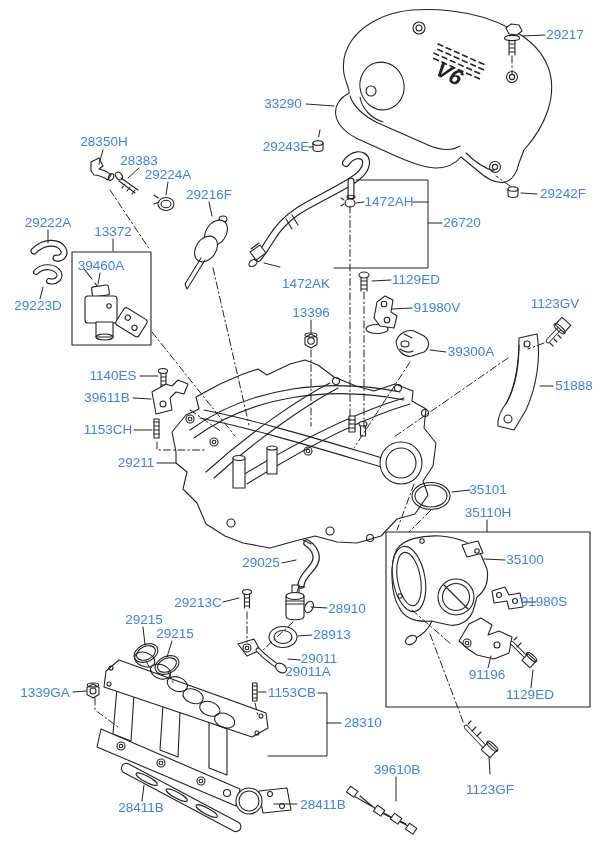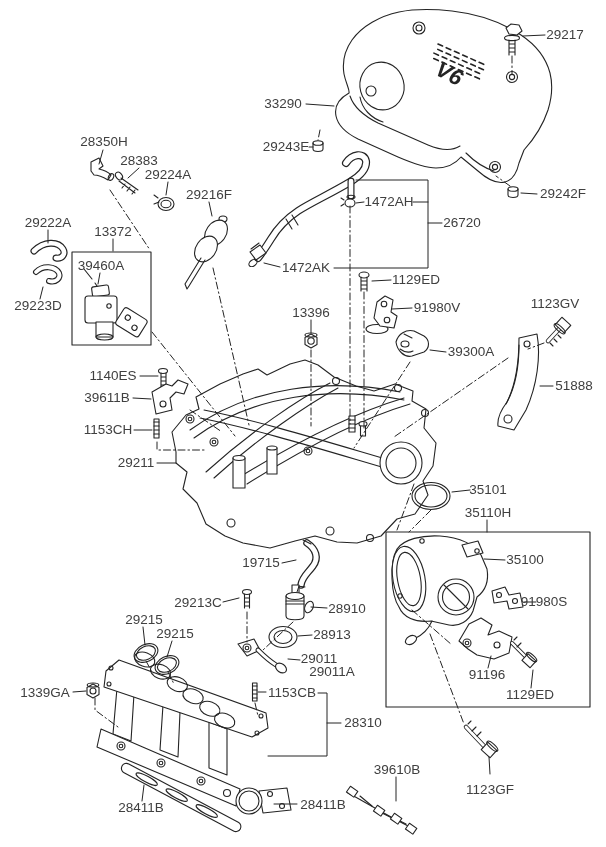--- a/index.html
+++ b/index.html
@@ -3,21 +3,21 @@
 <meta charset="utf-8">
 <style>
   html,body{margin:0;padding:0;background:#fff;}
   #stage{
     position:relative;width:606px;height:847px;background:#ffffff;overflow:hidden;
     font-family:"Liberation Sans", sans-serif;
   }
   #art{position:absolute;left:0;top:0;}
   .lbl{
     position:absolute;transform:translate(-50%,-50%);
-    font-size:13.5px;color:#404040;letter-spacing:0px;white-space:nowrap;
+    font-size:13.5px;color:#3b82f6;letter-spacing:0px;white-space:nowrap;
     background:transparent;line-height:1;
   }
 </style>
 </head>
 <body>
 
 <div id="stage">
 
 <svg id="art" width="606" height="847" viewBox="0 0 606 847">
   <g stroke="#242424" stroke-width="1.1" fill="none" stroke-linecap="round" stroke-linejoin="round">
@@ -461,41 +461,41 @@
 <div class="lbl" style="left:104px;top:142px">28350H</div>
 <div class="lbl" style="left:139px;top:161px">28383</div>
 <div class="lbl" style="left:168px;top:175px">29224A</div>
 <div class="lbl" style="left:209px;top:195px">29216F</div>
 <div class="lbl" style="left:48px;top:223px">29222A</div>
 <div class="lbl" style="left:113px;top:232px">13372</div>
 <div class="lbl" style="left:101px;top:266px">39460A</div>
 <div class="lbl" style="left:38px;top:306px">29223D</div>
 <div class="lbl" style="left:389px;top:202px">1472AH</div>
 <div class="lbl" style="left:462px;top:223px">26720</div>
-<div class="lbl" style="left:306px;top:268px">1472AK</div>
+<div class="lbl" style="left:306px;top:284px">1472AK</div>
 <div class="lbl" style="left:416px;top:280px">1129ED</div>
 <div class="lbl" style="left:437px;top:308px">91980V</div>
 <div class="lbl" style="left:311px;top:313px">13396</div>
 <div class="lbl" style="left:555px;top:304px">1123GV</div>
 <div class="lbl" style="left:471px;top:352px">39300A</div>
 <div class="lbl" style="left:574px;top:386px">51888</div>
 <div class="lbl" style="left:113px;top:376px">1140ES</div>
 <div class="lbl" style="left:107px;top:398px">39611B</div>
 <div class="lbl" style="left:108px;top:430px">1153CH</div>
 <div class="lbl" style="left:136px;top:463px">29211</div>
 <div class="lbl" style="left:488px;top:490px">35101</div>
 <div class="lbl" style="left:488px;top:513px">35110H</div>
 <div class="lbl" style="left:525px;top:560px">35100</div>
 <div class="lbl" style="left:544px;top:602px">91980S</div>
-<div class="lbl" style="left:261px;top:563px">19715</div>
+<div class="lbl" style="left:261px;top:563px">29025</div>
 <div class="lbl" style="left:198px;top:603px">29213C</div>
 <div class="lbl" style="left:347px;top:609px">28910</div>
 <div class="lbl" style="left:332px;top:635px">28913</div>
 <div class="lbl" style="left:319px;top:659px">29011</div>
-<div class="lbl" style="left:332px;top:672px">29011A</div>
+<div class="lbl" style="left:308px;top:672px">29011A</div>
 <div class="lbl" style="left:144px;top:620px">29215</div>
 <div class="lbl" style="left:175px;top:634px">29215</div>
 <div class="lbl" style="left:487px;top:675px">91196</div>
 <div class="lbl" style="left:530px;top:695px">1129ED</div>
 <div class="lbl" style="left:45px;top:693px">1339GA</div>
 <div class="lbl" style="left:292px;top:693px">1153CB</div>
 <div class="lbl" style="left:363px;top:723px">28310</div>
 <div class="lbl" style="left:397px;top:770px">39610B</div>
 <div class="lbl" style="left:490px;top:790px">1123GF</div>
 <div class="lbl" style="left:141px;top:808px">28411B</div>

